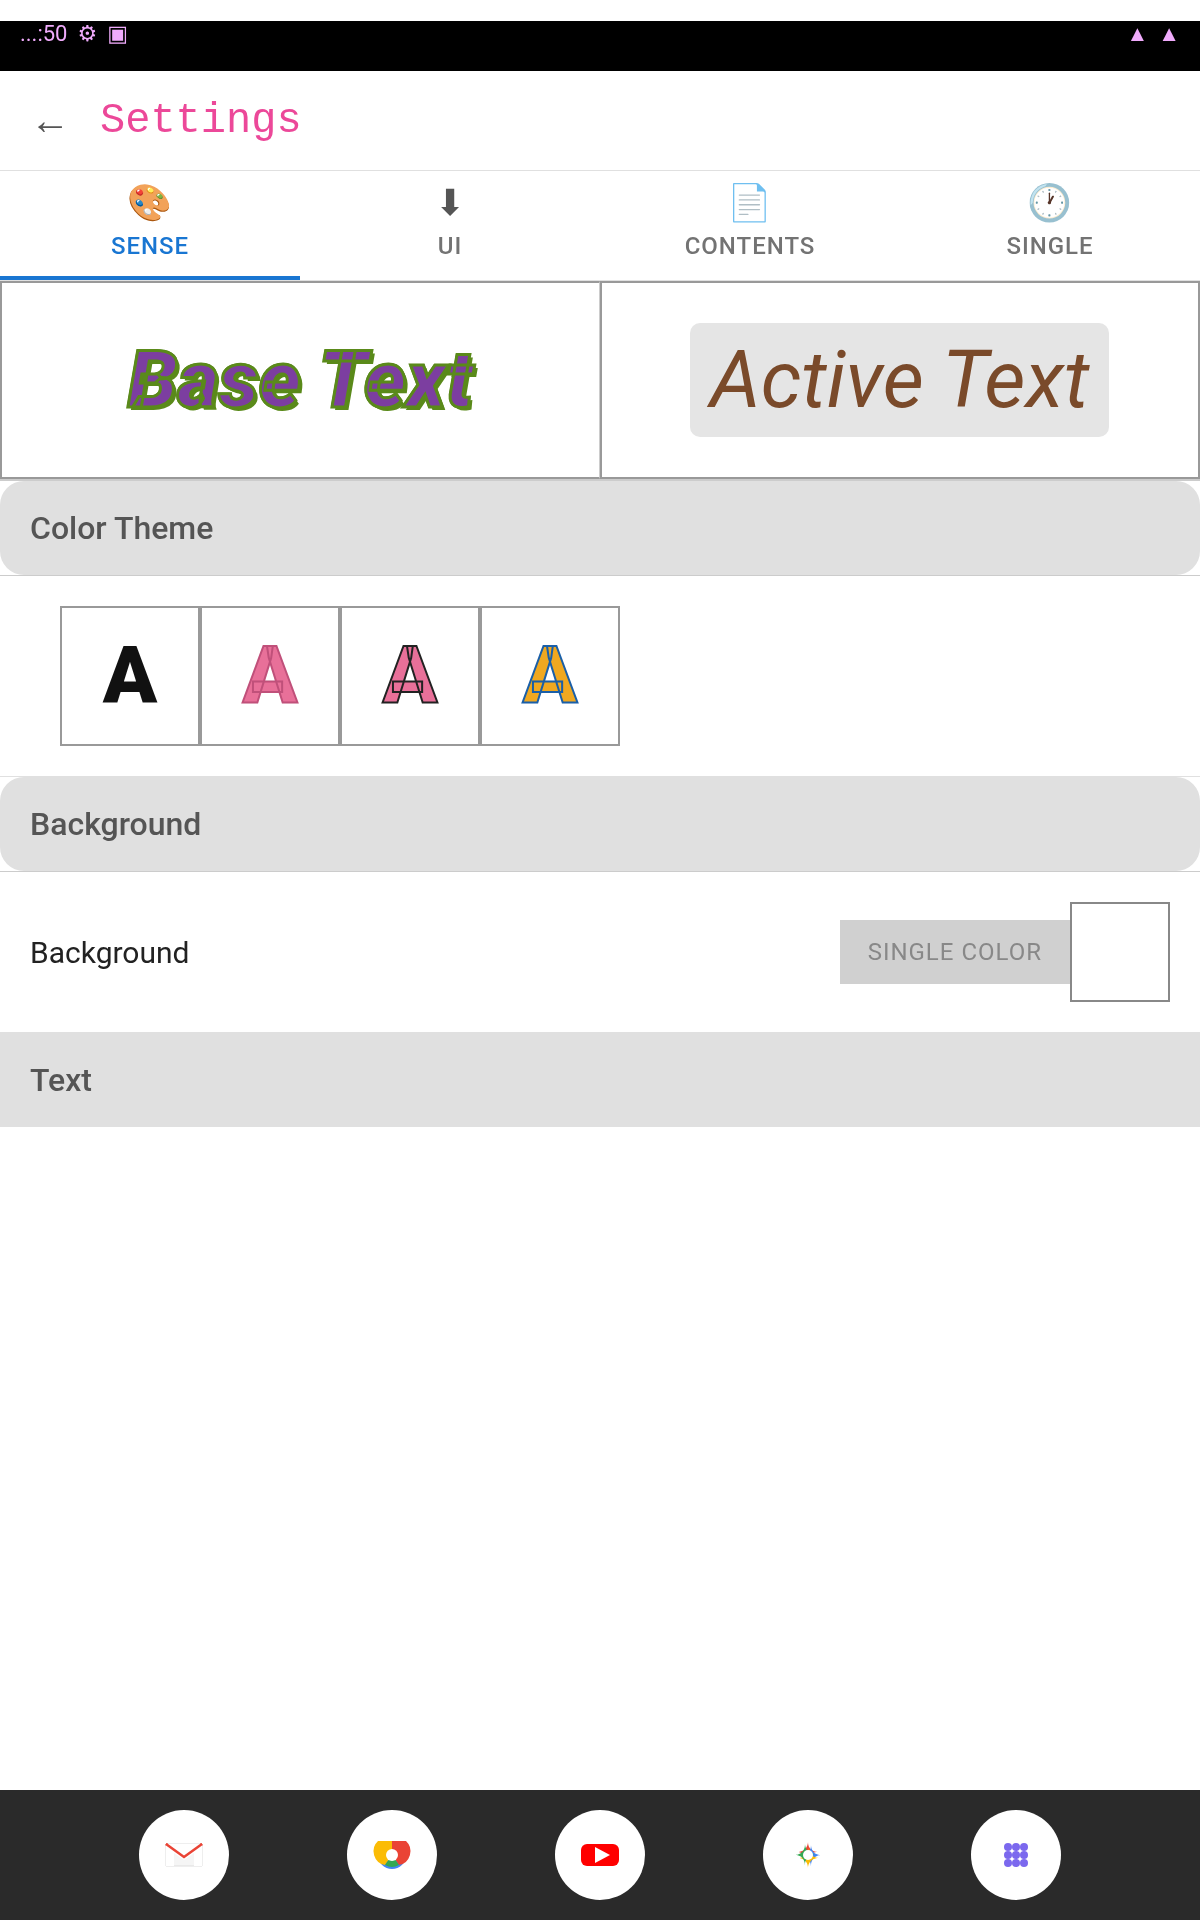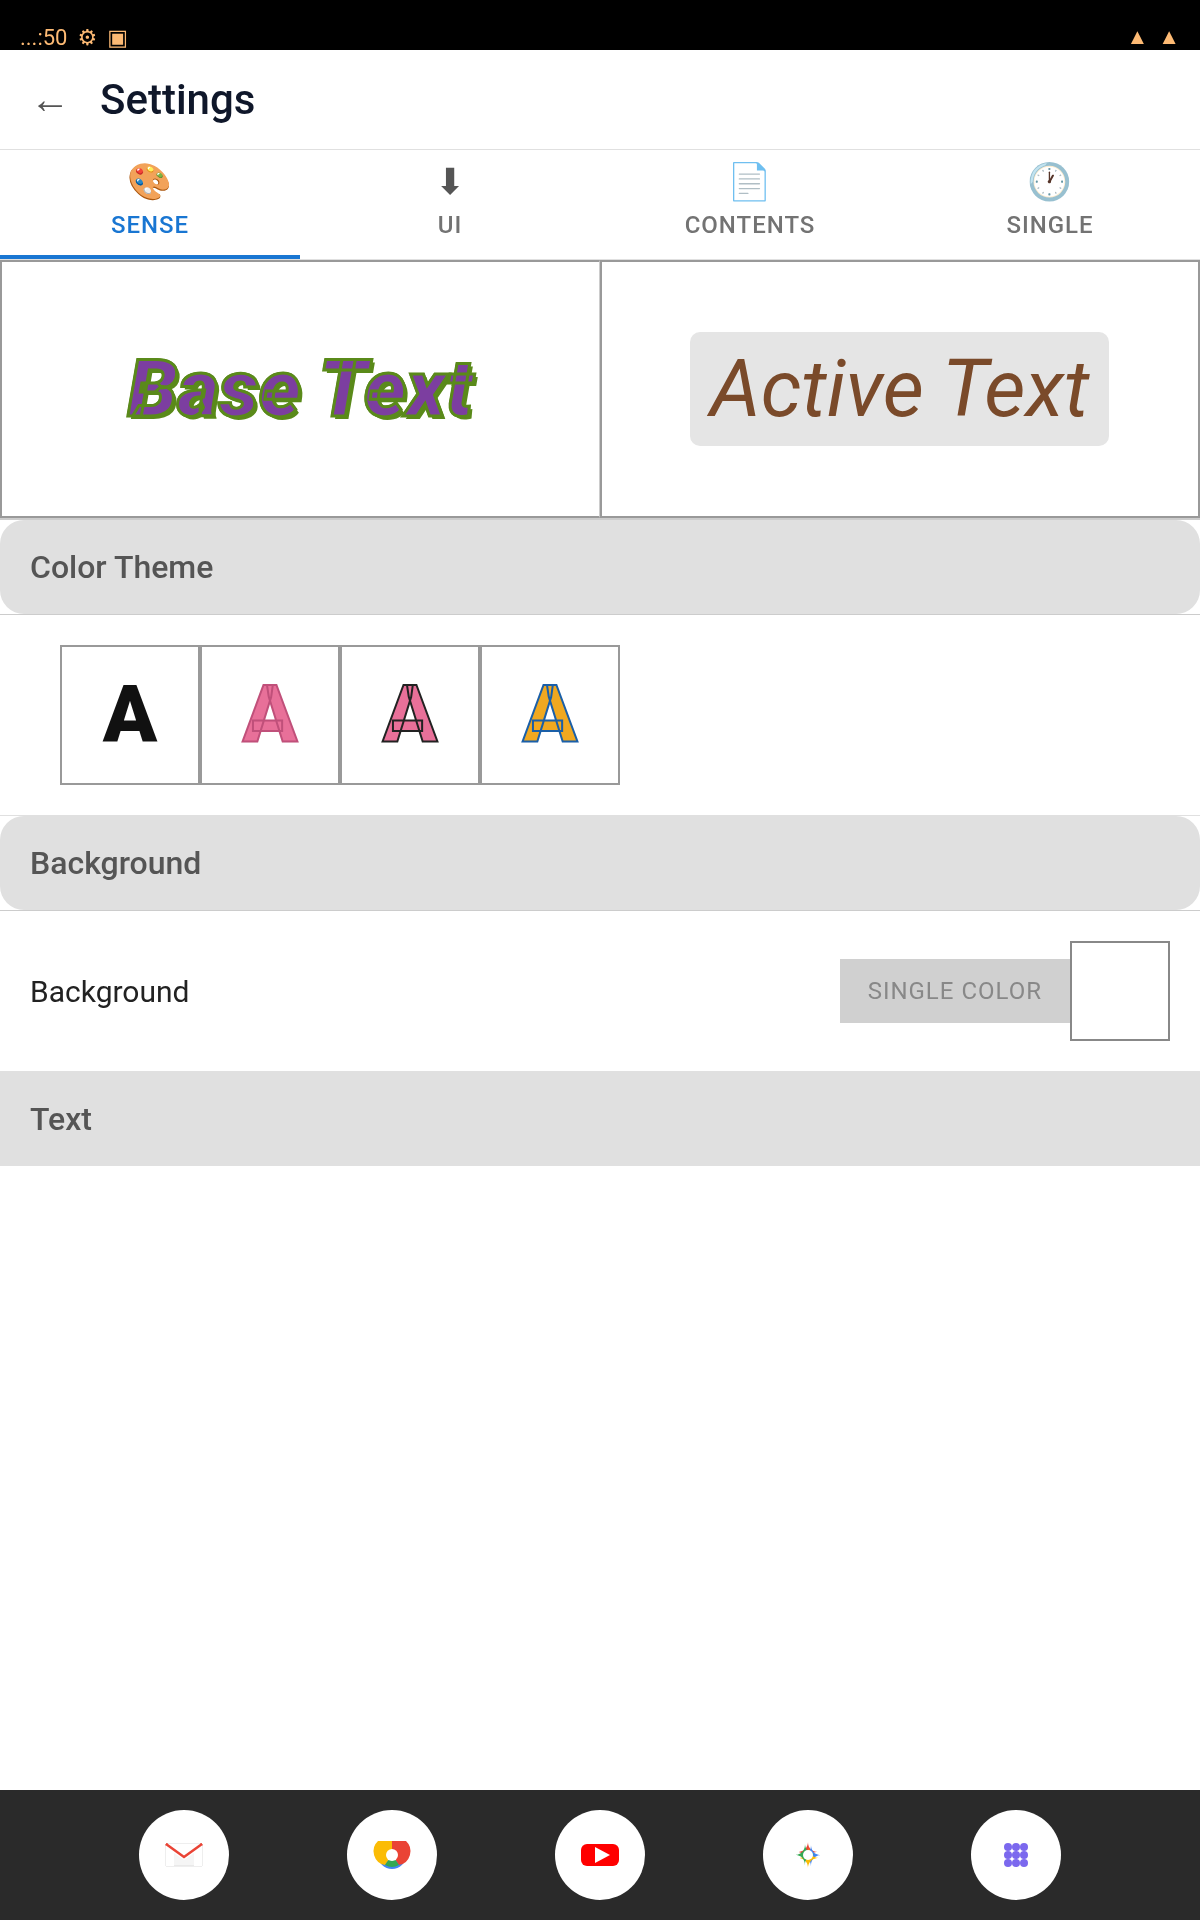--- a/index.html
+++ b/index.html
@@ -11,44 +11,46 @@
       overflow: hidden;
       position: relative;
     }
 
     
     .status-bar {
       width: 100%;
       height: 50px;
       background: #000;
       display: flex;
-      align-items: flex-end;
+      align-items: flex-start;
       justify-content: space-between;
       padding: 0 20px;
-      color: #fdba74;
+      color: #f0abfc;
       font-size: 22px;
+      margin-top: 21px;
     }
     .status-left { display: flex; align-items: center; gap: 10px; }
     .status-right { display: flex; align-items: center; gap: 10px; }
 
     
     .header {
       width: 100%;
       height: 100px;
       background: #fff;
       display: flex;
       align-items: center;
       padding: 0 30px;
       gap: 30px;
       border-bottom: 1px solid #e0e0e0;
     }
     .header-title {
       font-size: 42px;
       font-weight: 500;
-      color: #0f172a;
+      color: #ec4899;
+      font-family: Liberation Mono, monospace;
     }
     .back-btn {
       font-size: 40px;
       color: #555;
       cursor: pointer;
       background: none;
       border: none;
     }
 
     
@@ -96,21 +98,21 @@
       color: #555;
     }
     .tab.active .tab-icon {
       color: #1976d2;
     }
 
     
     .preview-row {
       width: 100%;
       display: flex;
-      height: 260px;
+      height: 200px;
       border-bottom: 2px solid #ccc;
     }
     .preview-card {
       flex: 1;
       display: flex;
       align-items: center;
       justify-content: center;
       background: #fff;
       border: 2px solid #999;
     }

